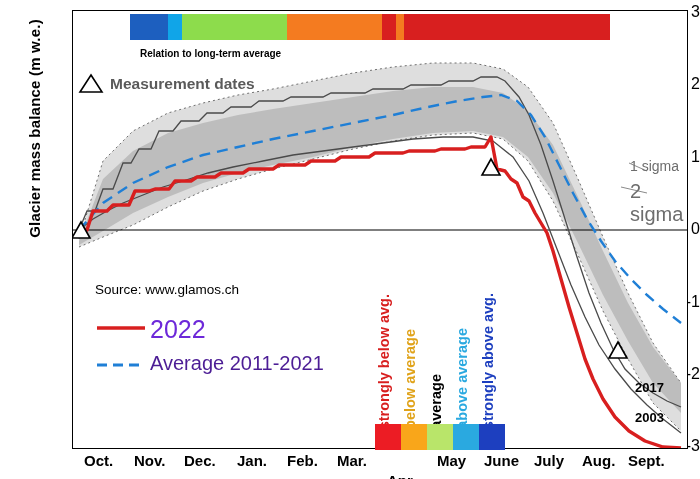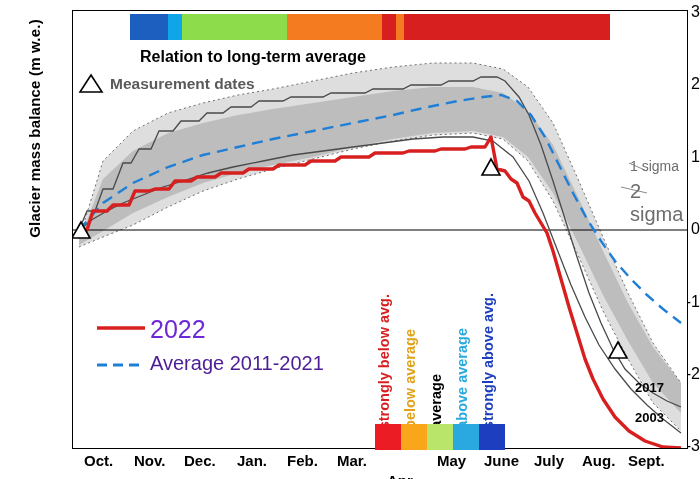--- a/index.html
+++ b/index.html
@@ -48,21 +48,21 @@
     left:72px; top:10px;
     width:614px; height:437px;
     border:1.5px solid #000;
     background:#fff;
     overflow:hidden;
   }
   #plot svg{position:absolute;left:0;top:0;}
 
   .rel-title{
     position:absolute;left:140px;top:48px;
-    font-size:16px;font-weight:bold;color:#000;
+    font-size:10px;font-weight:bold;color:#000;
   }
   .meas-label{
     position:absolute;left:110px;top:75px;
     font-size:15.5px;font-weight:bold;color:#5a5a5a;
   }
   .source{
     position:absolute;left:95px;top:282px;
     font-size:13.5px;color:#000;
   }
   .legend-2022{
@@ -176,20 +176,21 @@
     <div style="width:206px;background:#d81f1f;"></div>
   </div>
 
   <div class="rel-title">Relation to long-term average</div>
 
   <svg style="position:absolute;left:78px;top:72px;" width="26" height="22">
     <polygon points="13,3 24,20 2,20" fill="#ffffff" stroke="#000" stroke-width="1.6"></polygon>
   </svg>
   <div class="meas-label">Measurement dates</div>
 
+  <div class="source">Source: www.glamos.ch</div>
 
   <svg style="position:absolute;left:95px;top:318px;" width="52" height="20">
     <line x1="2" y1="10" x2="50" y2="10" stroke="#d81f1f" stroke-width="3.6"></line>
   </svg>
   <div class="legend-2022">2022</div>
 
   <svg style="position:absolute;left:95px;top:355px;" width="52" height="20">
     <line x1="2" y1="10" x2="50" y2="10" stroke="#1f7fd6" stroke-width="3" stroke-dasharray="10,6"></line>
   </svg>
   <div class="legend-avg">Average 2011-2021</div>

